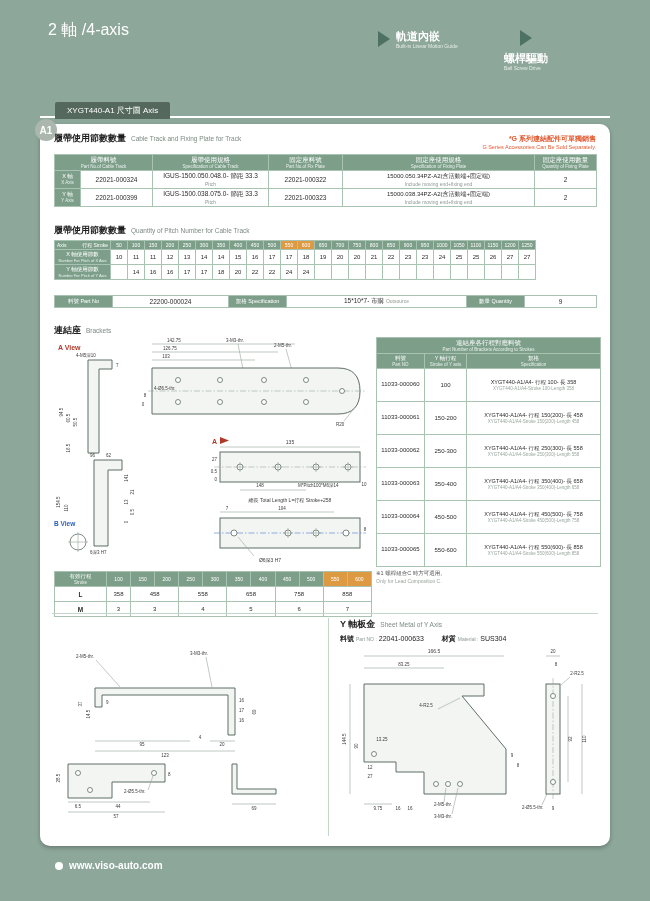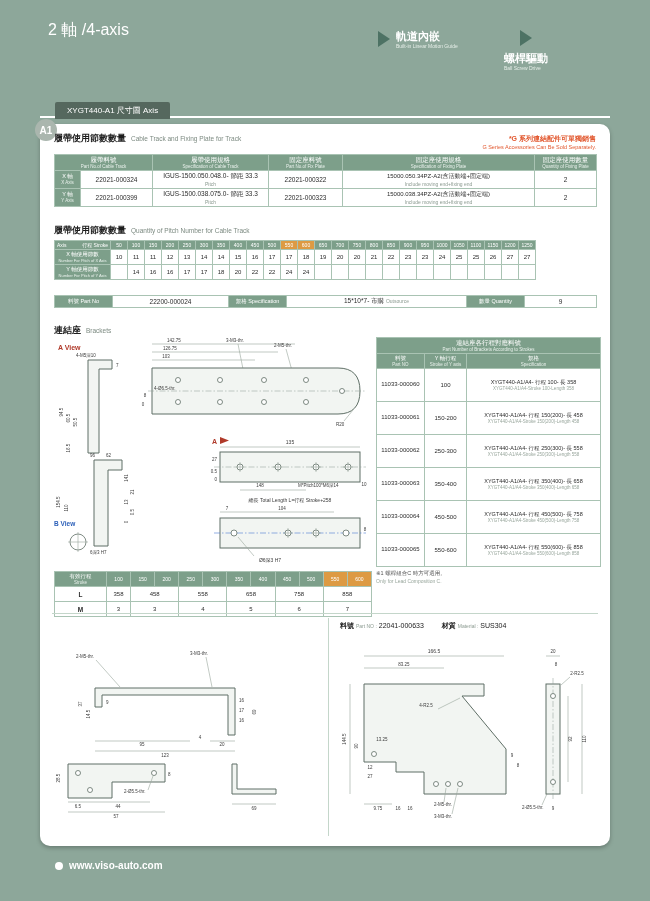--- a/index.html
+++ b/index.html
@@ -558,20 +558,24 @@
     <text class="dim45" x="74" y="149">2-Ø5.5-thr.</text>
     <line class="thin" x1="98" y1="146" x2="103" y2="132"></line>
     <line class="thin" x1="18" y1="168" x2="115" y2="168"></line>
     <text class="dim45" text-anchor="middle" x="66" y="174">57</text>
     <path class="shape" d="M182,120 V150 H226 V145 H187 V120 Z"></path>
     <line class="thin" x1="182" y1="160" x2="226" y2="160"></line>
     <text class="dim45" text-anchor="middle" x="204" y="166">69</text>
   </svg>
 
   <div class="blk" style="left:300px; top:494px; width:258px;">
+    <div class="sec-head">
+      <span class="h-zh">Y 軸板金</span>
+      <span class="h-en">Sheet Metal of Y Axis</span>
+    </div>
     <div class="sheet-line2">
       <span class="lab">料號</span>
       <span class="inline-sub">Part NO :</span>
       <span>22041-000633</span>
       <span class="gap"></span>
       <span class="lab">材質</span>
       <span class="inline-sub">Material :</span>
       <span>SUS304</span>
     </div>
   </div>

